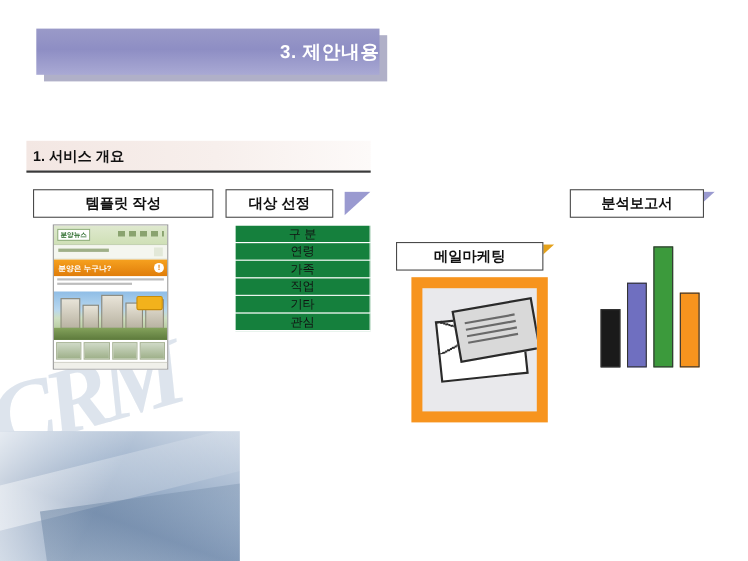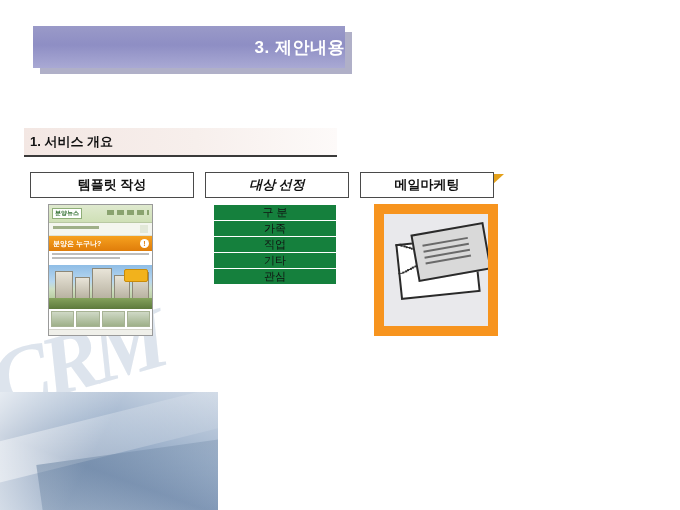--- a/index.html
+++ b/index.html
@@ -445,47 +445,50 @@
           <div></div>
       </div>
       <div class="f-foot"></div>
     </div>
 
   </div>
 
   <div class="col" style="left:205px; width:140px;">
     <div class="col-head-wrap">
       <div class="arrow-tail tri purple" style="left:108px;"></div>
-      <div class="col-head" style="width:144px;font-style:italic;">
+      <div class="col-head" style="width:98px;">
         <span class="col-head-label">대상 선정</span>
       </div>
     </div>
     <table class="tbl">
       <tbody>
           <tr>
             <td>구 분</td>
+          </tr>
+      <tr>
+            <td>연령</td>
           </tr>
       <tr>
             <td>가족</td>
           </tr>
       <tr>
             <td>직업</td>
           </tr>
       <tr>
             <td>기타</td>
           </tr>
       <tr>
             <td>관심</td>
           </tr>
     </tbody>
       </table>
 
   </div>
 
-  <div class="col" style="left:360px; width:152px;">
+  <div class="col" style="left:360px; width:152px;margin-top:48px;">
     <div class="col-head-wrap">
       <div class="arrow-tail tri" style="left:120px;"></div>
       <div class="col-head" style="width:134px;">
         <span class="col-head-label">메일마케팅</span>
       </div>
     </div>
     <div class="mailbox">
       <div class="inner">
         <div class="env"></div>
         <div class="env2">
@@ -494,14 +497,31 @@
               <i></i>
               <i></i>
               <i></i>
             </div>
         </div>
       </div>
     </div>
 
   </div>
 
+  <div class="col" style="left:518px; width:140px;">
+    <div class="col-head-wrap">
+      <div class="arrow-tail tri purple" style="left:108px;"></div>
+      <div class="col-head" style="width:122px;">
+        <span class="col-head-label">분석보고서</span>
+      </div>
+    </div>
+    <div class="chartbox">
+      <div class="bars">
+        <div class="bar" style="height:48%;  background:#1a1a1a;"></div>
+        <div class="bar" style="height:70%;  background:#6f6fc0;"></div>
+        <div class="bar" style="height:100%; background:#3c9a3c;"></div>
+        <div class="bar" style="height:62%;  background:#f7941e;"></div>
+      </div>
+    </div>
+
+  </div>
 
 </div>
 
 </body></html>

